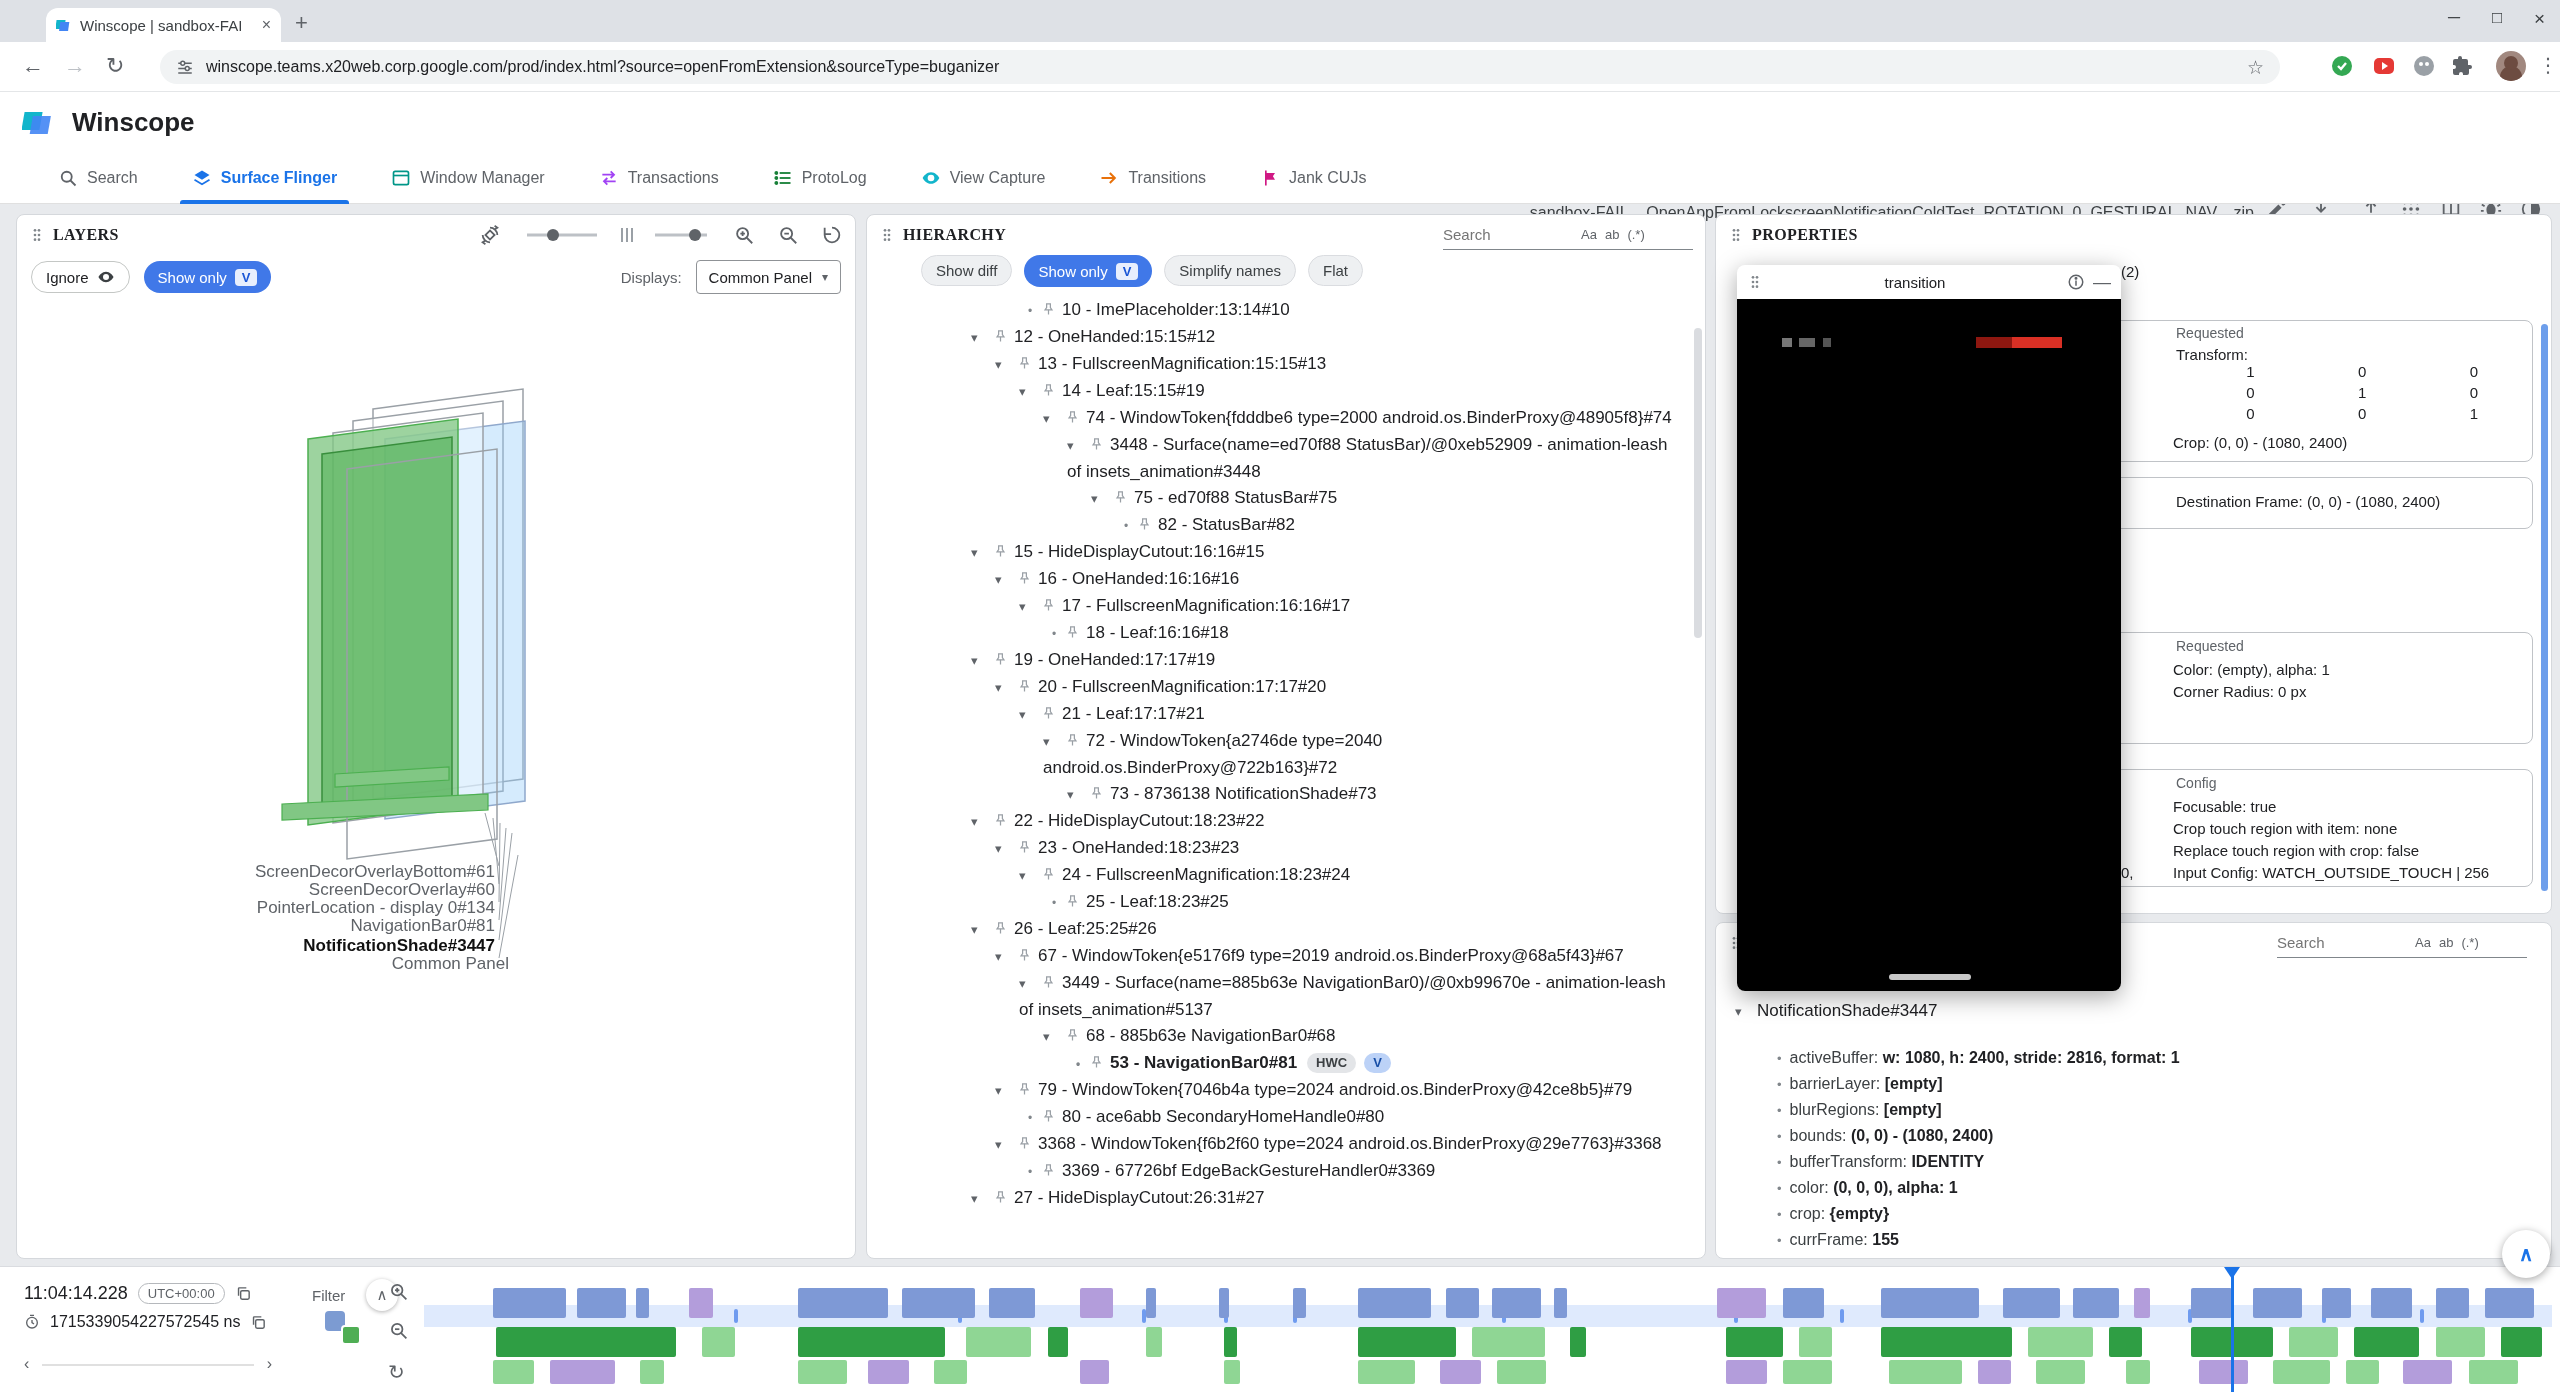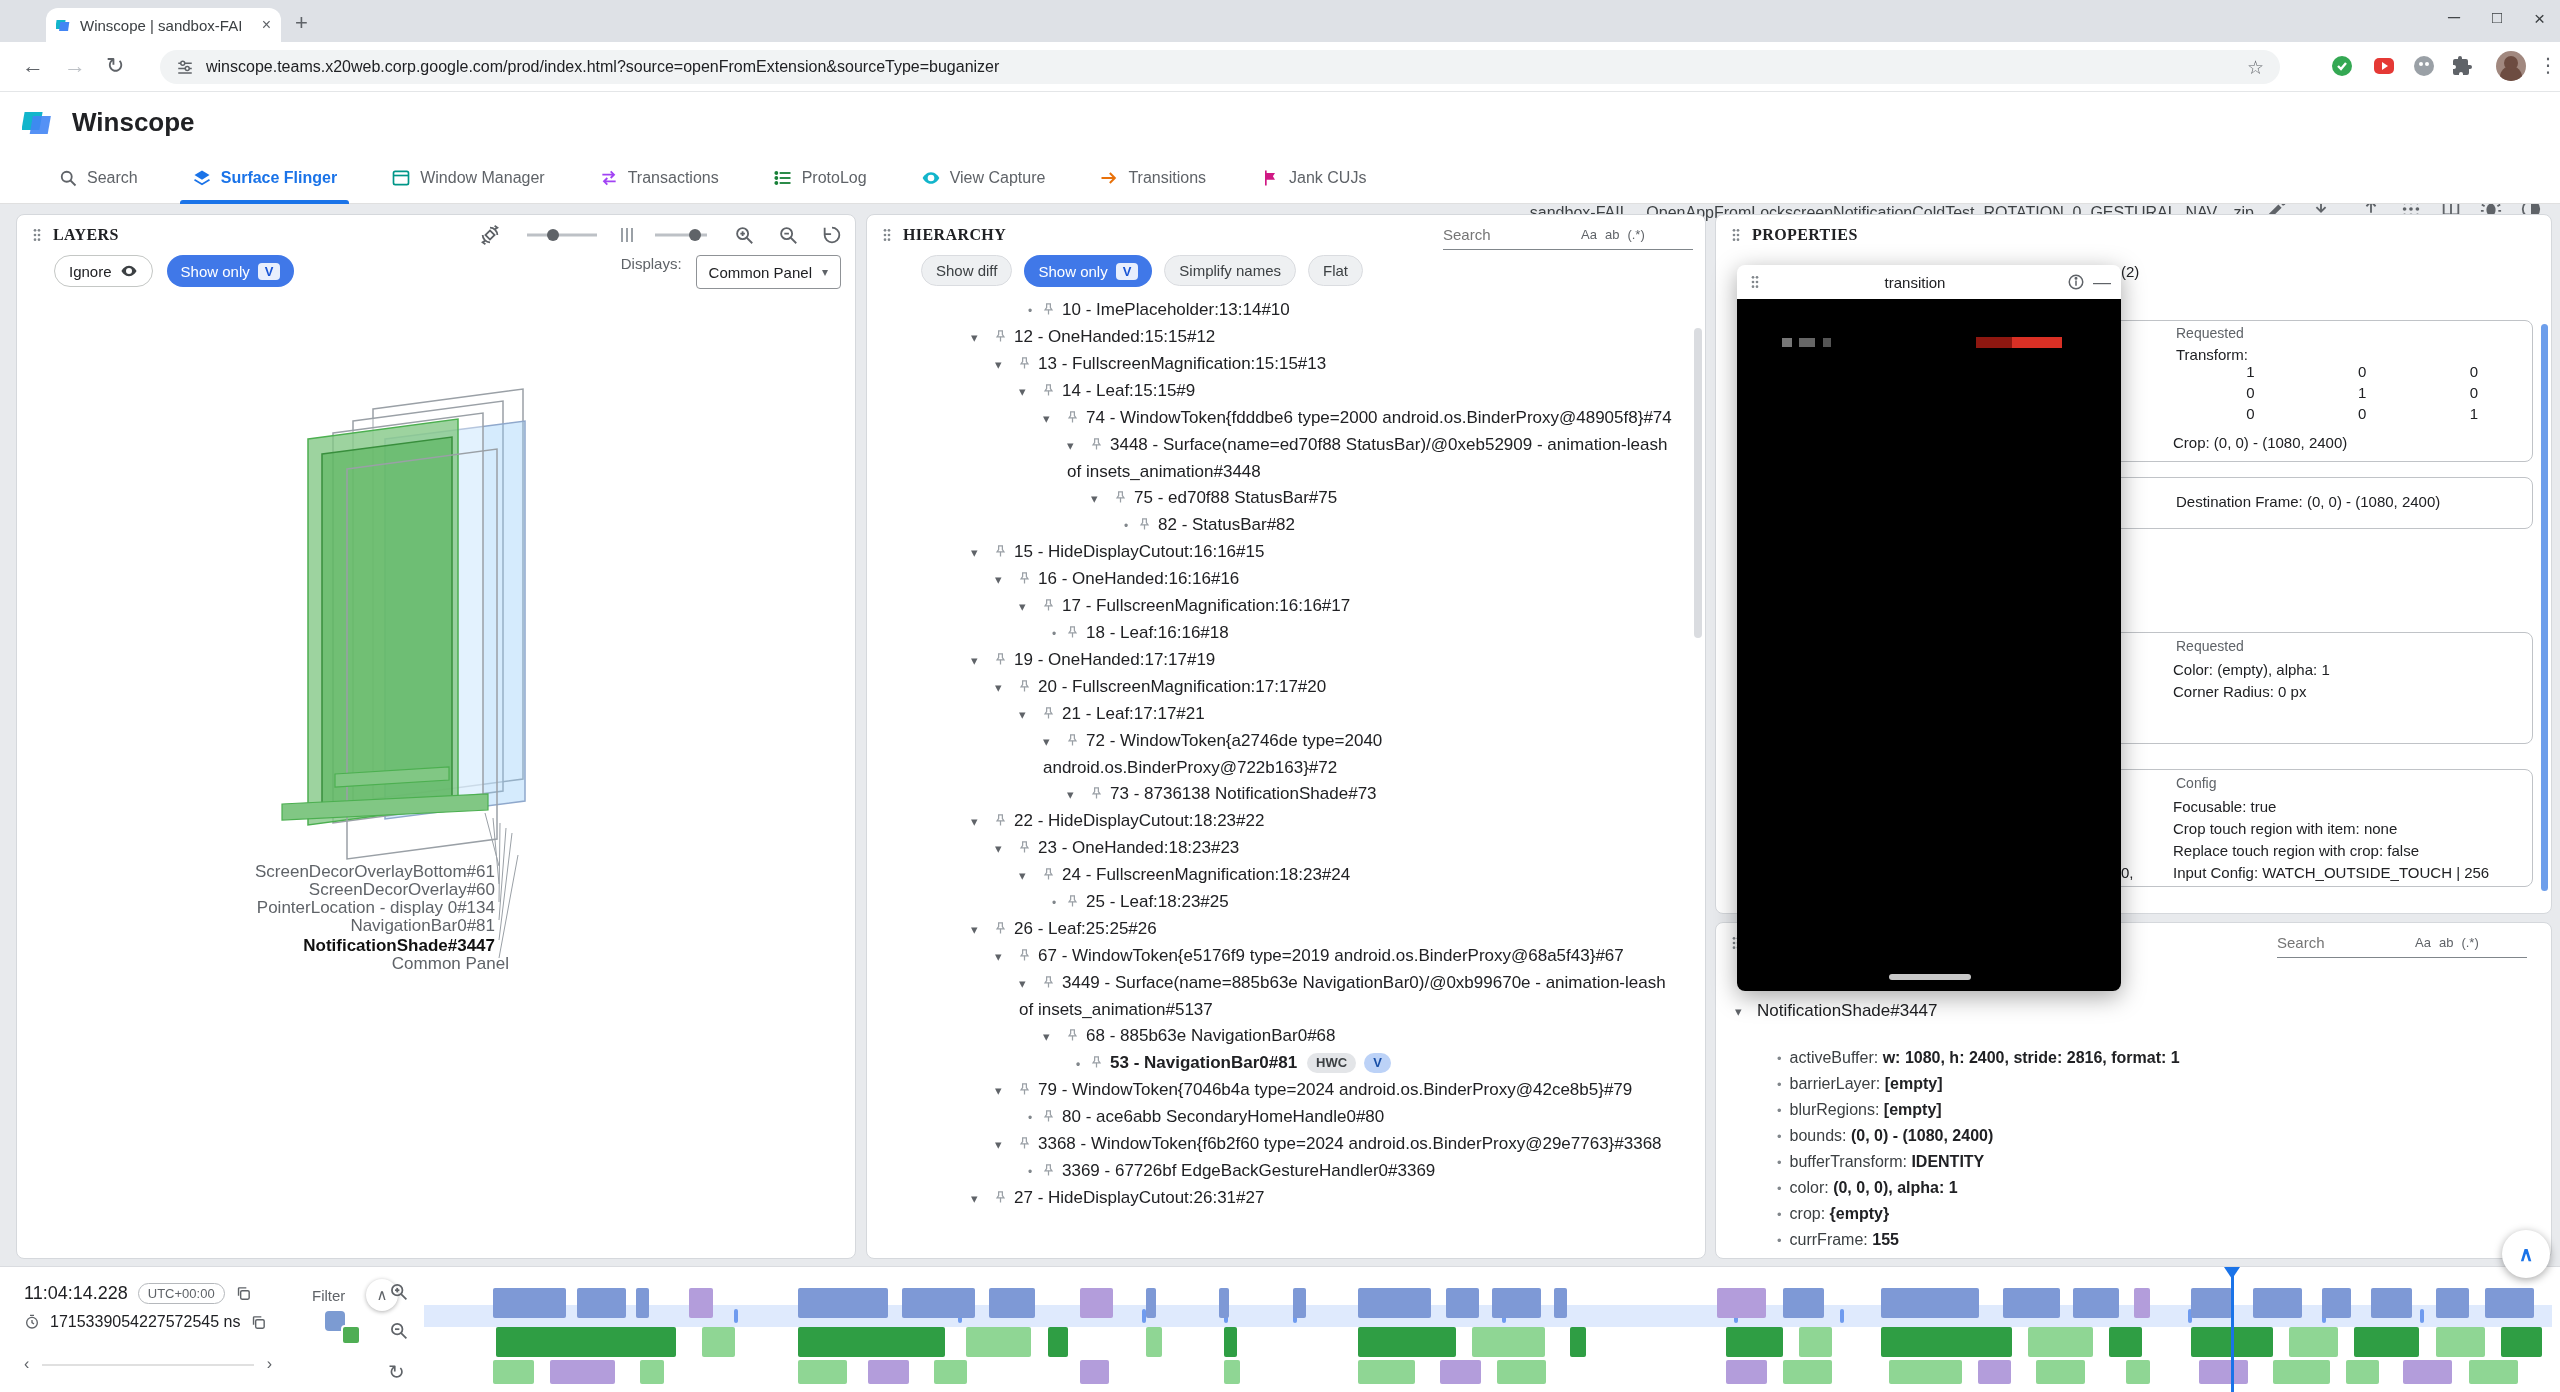--- a/index.html
+++ b/index.html
@@ -41,21 +41,21 @@
   .card { position:absolute; background:#fff; border:1px solid #d5d8dc; border-radius:8px; overflow:hidden; }
   #layers-card    { left:16px;   top:214px; width:840px; height:1045px; }
   #hier-card      { left:866px;  top:214px; width:840px; height:1045px; }
   #props-card     { left:1715px; top:214px; width:837px; height:700px; }
   #curr-card      { left:1715px; top:922px; width:837px; height:337px; }
   .card-head { display:flex; align-items:center; height:40px; padding:0 12px; gap:8px; }
   .card-title { font-size:16px; font-weight:bold; color:#202124; letter-spacing:.4px;font-family:Liberation Serif, serif; }
   .spacer { flex:1; }
 
   
-  #layers-chips { display:flex; align-items:flex-start; height:44px; padding:0 14px; gap:14px;margin-left:23px; }
+  #layers-chips { display:flex; align-items:center; height:44px; padding:0 14px; gap:14px; }
   .chip-outline { display:inline-flex; align-items:center; gap:8px; border:1px solid #c4c7c5; border-radius:17px; height:32px; padding:0 14px; font-size:15px; color:#202124; background:#fff; }
   .chip-blue { display:inline-flex; align-items:center; gap:8px; border:none; border-radius:17px; height:32px; padding:0 14px; font-size:15px; color:#fff; background:#4078e8; }
   .vbadge { background:rgba(255,255,255,.88); color:#1a56d6; font-weight:bold; font-size:13px; border-radius:4px; padding:1px 7px; }
   .displays-lbl { font-size:15px; color:#5f6368; }
   .select { display:inline-flex; align-items:center; gap:10px; border:1px solid #8f9296; border-radius:4px; height:34px; padding:0 12px; font-size:15px; color:#202124; background:#fff; }
   .caret { font-size:12px; color:#5f6368; }
 
   
   .searchline { display:flex; align-items:center; gap:8px; border-bottom:1px solid #80868b; height:30px; }
   .searchline input { border:none; outline:none; font-size:15px; color:#202124; width:130px; font-family:inherit; background:transparent; }
@@ -467,21 +467,21 @@
             <path d="M9 3h6v6l2.5 3.5h-11L9 9z"></path>
             <line x1="12" y1="12.5" x2="12" y2="20"></line>
           </svg></span><span>12 - OneHanded:15:15#12</span></div>
       <div class="trow" style="padding-left: 128px;"><span class="tchev">▾</span><span class="tpin"><svg width="15" height="15" viewBox="0 0 24 24" fill="none" stroke="currentColor" stroke-width="2">
             <path d="M9 3h6v6l2.5 3.5h-11L9 9z"></path>
             <line x1="12" y1="12.5" x2="12" y2="20"></line>
           </svg></span><span>13 - FullscreenMagnification:15:15#13</span></div>
       <div class="trow" style="padding-left: 152px;"><span class="tchev">▾</span><span class="tpin"><svg width="15" height="15" viewBox="0 0 24 24" fill="none" stroke="currentColor" stroke-width="2">
             <path d="M9 3h6v6l2.5 3.5h-11L9 9z"></path>
             <line x1="12" y1="12.5" x2="12" y2="20"></line>
-          </svg></span><span>14 - Leaf:15:15#9</span></div>
+          </svg></span><span>14 - Leaf:15:15#19</span></div>
       <div class="trow" style="padding-left: 176px;"><span class="tchev">▾</span><span class="tpin"><svg width="15" height="15" viewBox="0 0 24 24" fill="none" stroke="currentColor" stroke-width="2">
             <path d="M9 3h6v6l2.5 3.5h-11L9 9z"></path>
             <line x1="12" y1="12.5" x2="12" y2="20"></line>
           </svg></span><span>74 - WindowToken{fdddbe6 type=2000 android.os.BinderProxy@48905f8}#74</span></div>
       <div class="trow" style="padding-left: 200px;"><span class="tchev">▾</span><span class="tpin"><svg width="15" height="15" viewBox="0 0 24 24" fill="none" stroke="currentColor" stroke-width="2">
             <path d="M9 3h6v6l2.5 3.5h-11L9 9z"></path>
             <line x1="12" y1="12.5" x2="12" y2="20"></line>
           </svg></span><span>3448 - Surface(name=ed70f88 StatusBar)/@0xeb52909 - animation-leash of insets_animation#3448</span></div>
       <div class="trow" style="padding-left: 224px;"><span class="tchev">▾</span><span class="tpin"><svg width="15" height="15" viewBox="0 0 24 24" fill="none" stroke="currentColor" stroke-width="2">
             <path d="M9 3h6v6l2.5 3.5h-11L9 9z"></path>

